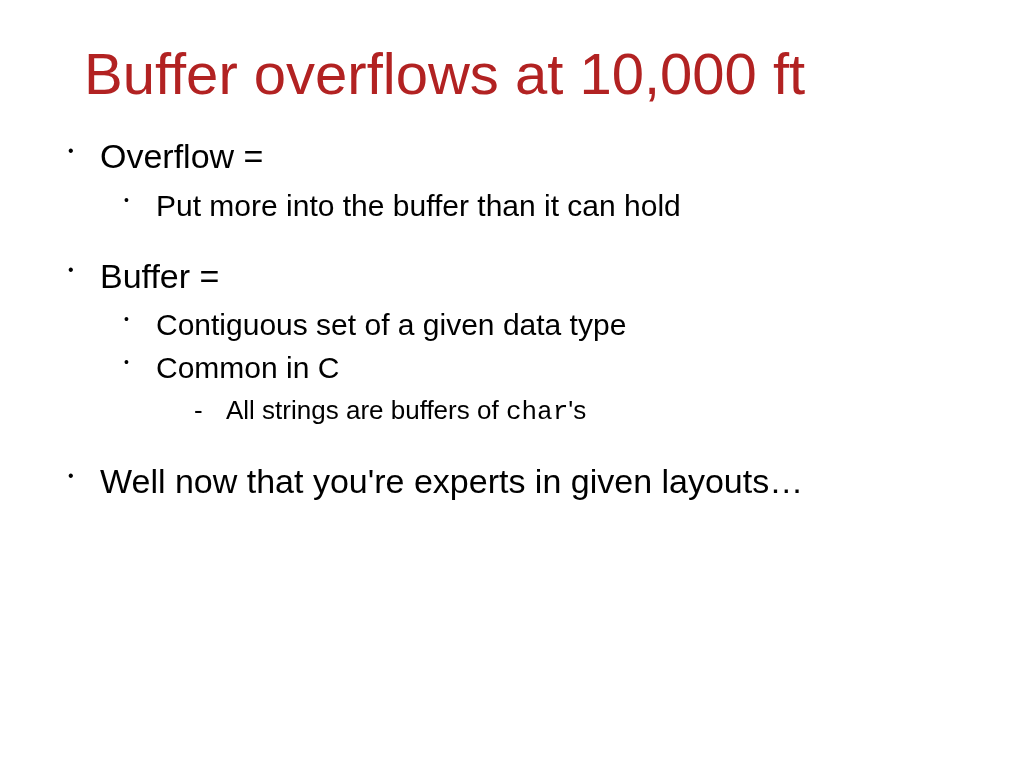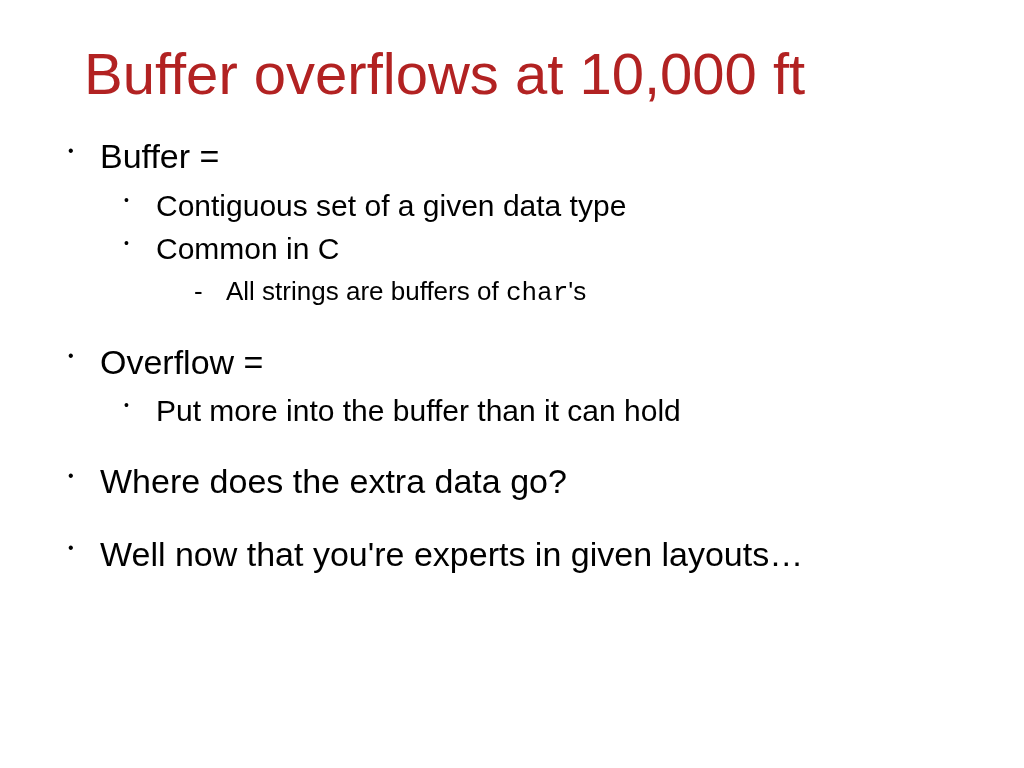--- a/index.html
+++ b/index.html
@@ -91,47 +91,44 @@
 </style>
 </head>
 <body>
 
 <div class="slide">
   <h1 class="title">Buffer overflows at 10,000 ft</h1>
 
   <ul class="level1">
 
     <li>
+      <span>Overflow =</span>
+      <ul class="level2">
+        <li>
+          <span>Put more into the buffer than it can hold</span>
+        </li>
+      </ul>
+    </li>
+
+    <li>
       <span>Buffer =</span>
       <ul class="level2">
         <li>
           <span>Contiguous set of a given data type</span>
         </li>
         <li>
           <span>Common in C</span>
           <ul class="level3">
             <li>
               <span>All strings are buffers of </span><span class="code">char</span><span>'s</span>
             </li>
           </ul>
         </li>
       </ul>
     </li>
 
-    <li>
-      <span>Overflow =</span>
-      <ul class="level2">
-        <li>
-          <span>Put more into the buffer than it can hold</span>
-        </li>
-      </ul>
-    </li>
-
-    <li>
-      <span>Where does the extra data go?</span>
-    </li>
 
     <li>
       <span>Well now that you're experts in given layouts…</span>
     </li>
 
   </ul>
 </div>
 
 </body></html>

